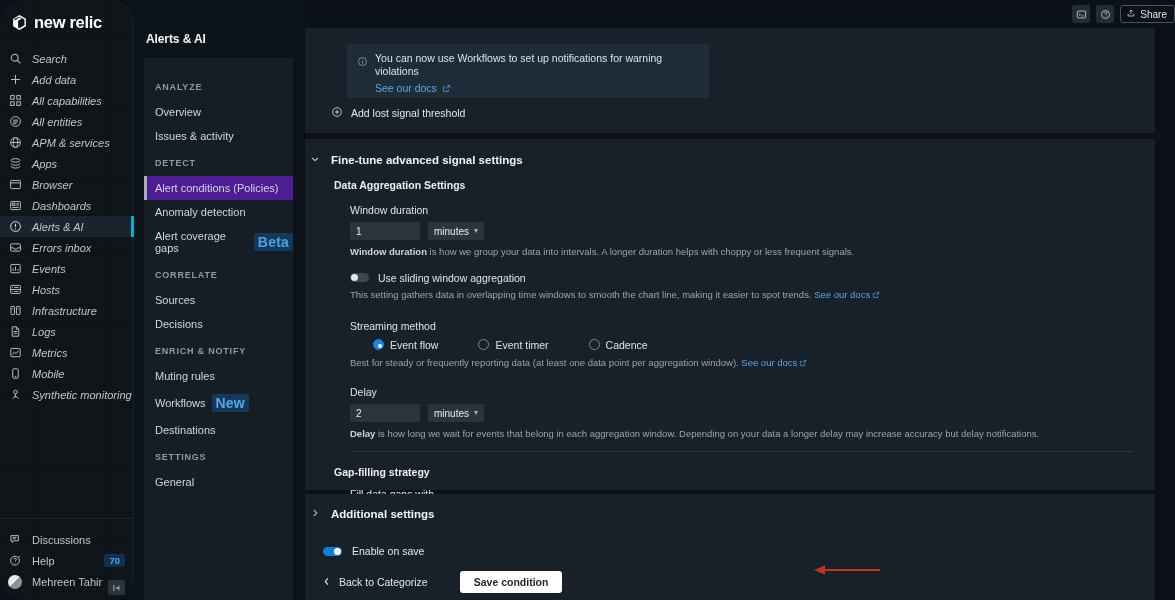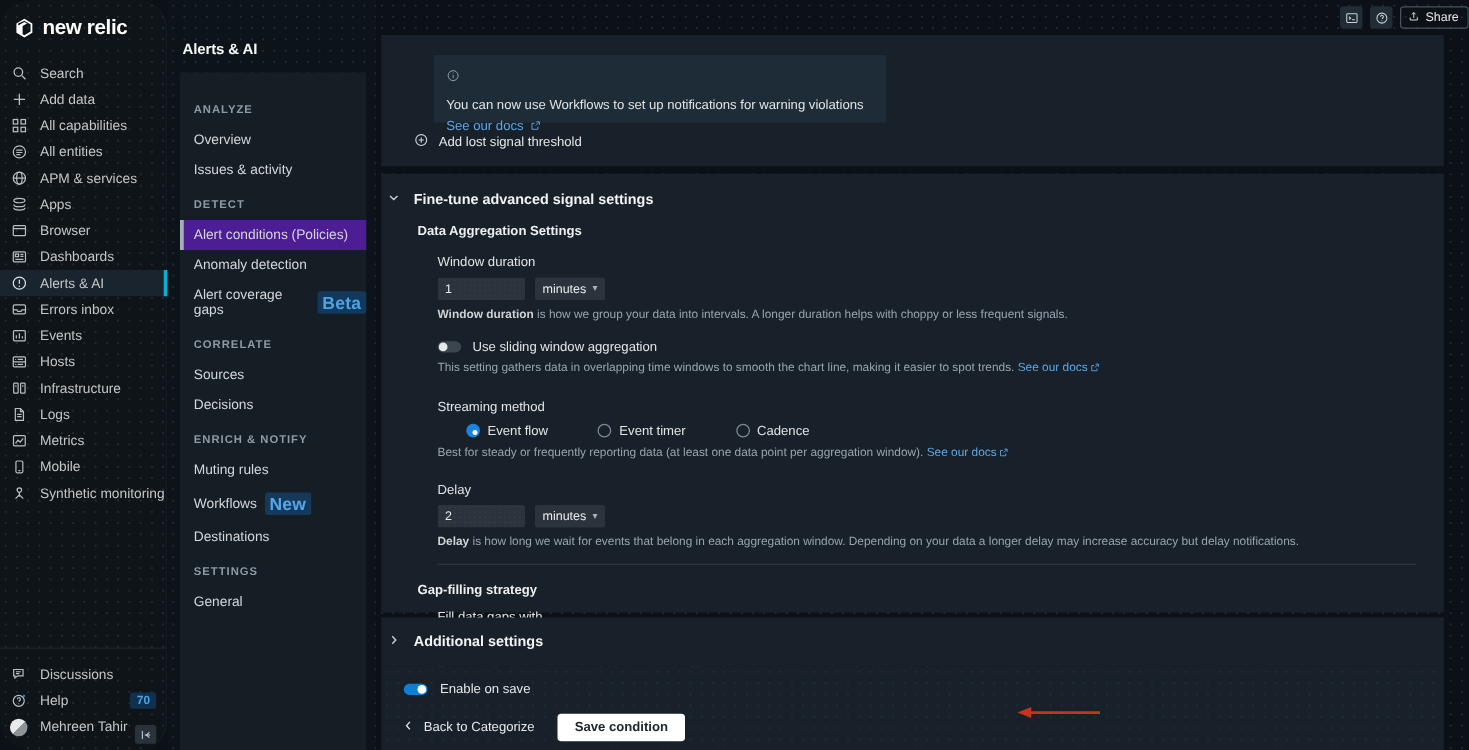--- a/index.html
+++ b/index.html
@@ -17,21 +17,21 @@
     width: 134px; height: 600px; flex: 0 0 134px;
     background: #0e1418;
     border-right: 1px solid #16202a;
     display: flex; flex-direction: column;
     position: relative;
     border-radius: 24px;
   }
   .brand { display: flex; align-items: center; gap: 6px; padding: 13px 0 16px 11px; }
   .brand-mark { width: 17px; height: 17px; flex: 0 0 17px; }
   .brand-text { font-size: 16.5px; font-weight: 700; color: #fff; letter-spacing: -0.3px; }
-  .gnav-list { display: flex; flex-direction: column; }
+  .gnav-list { display: flex; flex-direction: column; font-style: italic; }
   .gnav-item {
     display: flex; align-items: center; gap: 10px;
     height: 21px; margin-bottom: 0; padding: 0 0 0 8px;
     font-size: 11px; color: #c3c6c8; cursor: pointer; position: relative;
   }
   .gnav-item .gi { width: 14px; height: 14px; flex: 0 0 14px; display:flex; align-items:center; justify-content:center; }
   .gnav-item.active { background: #1a242e; }
   .gnav-item.active::after {
     content:""; position:absolute; right:-1px; top:0; bottom:0; width:3px; background:#00b3d7;
   }
@@ -99,21 +99,21 @@
   .content { position: absolute; left: 4px; right: 20px; top: 28px; bottom: 0; }
 
   .card { background: #18212a; }
   .card.top { position: absolute; left: 0; right: 0; top: 0; height: 105px; }
   .card.mid { position: absolute; left: 0; right: 0; top: 111px; height: 351px; }
   .card.addl { position: absolute; left: 0; right: 0; top: 466px; height: 39px; }
   .card.foot { position: absolute; left: 0; right: 0; top: 505px; height: 67px; }
 
   .banner {
     position: absolute; left: 42px; right: 446px; top: 16px; height: 54px;
-    background: #1e2c38; display: flex; gap: 7px; padding: 8px 10px 0 10px; flex-direction: column;
+    background: #1e2c38; display: flex; gap: 7px; padding: 8px 10px 0 10px;
   }
   .banner-txt { font-size: 10.5px; color: #e0e2e3; line-height: 1.25; }
   .link { color: #5ba7e8; font-size: 10.5px; cursor: pointer; text-decoration: none; }
   .link-inline { color: #5ba7e8; cursor: pointer; }
 
   .row-add {
     position: absolute; left: 26px; top: 78px;
     display: flex; align-items: center; gap: 8px; cursor: pointer;
   }
   .row-add span { font-size: 10.5px; color: #e4e6e7; }
@@ -154,21 +154,21 @@
   .radio { width: 11px; height: 11px; border-radius: 50%; border: 1px solid #7f8a93; position: relative; flex:0 0 11px; cursor:pointer;}
   .radio.sel { border-color: #1b84e0; background: #1b84e0; }
   .radio.sel::after { content:""; position:absolute; left:3.5px; top:3.5px; width:4px; height:4px; border-radius:50%; background:#fff; }
   .radio-item { display:flex; align-items:center; gap:6px;padding-left:23px; }
   .radio-item label { font-size: 10.5px; color:#e1e3e4; cursor:pointer; }
 
   .hr { height:1px; background:#2c353e; }
 
   .foot-toggle-row { position:absolute; left:18px; top:12px; display:flex; align-items:center; gap:10px;text-align:center; }
   .foot-toggle-row .lbl { font-size: 10.5px; color: #e5e7e8; }
-  .foot-actions { position:absolute; left:16px; top:38px; display:flex; align-items:center; }
+  .foot-actions { position:absolute; left:16px; top:38px; display:flex; align-items:center; gap:14px; }
   .back-link { display:flex; align-items:center; gap:7px; font-size:10.5px; color:#e5e7e8; cursor:pointer; }
   .save-btn {
     background:#fff; color:#1d252c; border:none; border-radius:3px;
     height:22px; padding:0 14px; font-size:10.5px; font-weight:600; cursor:pointer;
     font-family:"Liberation Sans", sans-serif;
     margin-left:18px;
   }
   .arrow-annot { position:absolute; left:511px; top:564px; width:70px; height:12px; }
   .dotgrid { background-image: radial-gradient(#222c36 0.7px, transparent 0.7px); background-size: 9px 9px; }
 </style>

